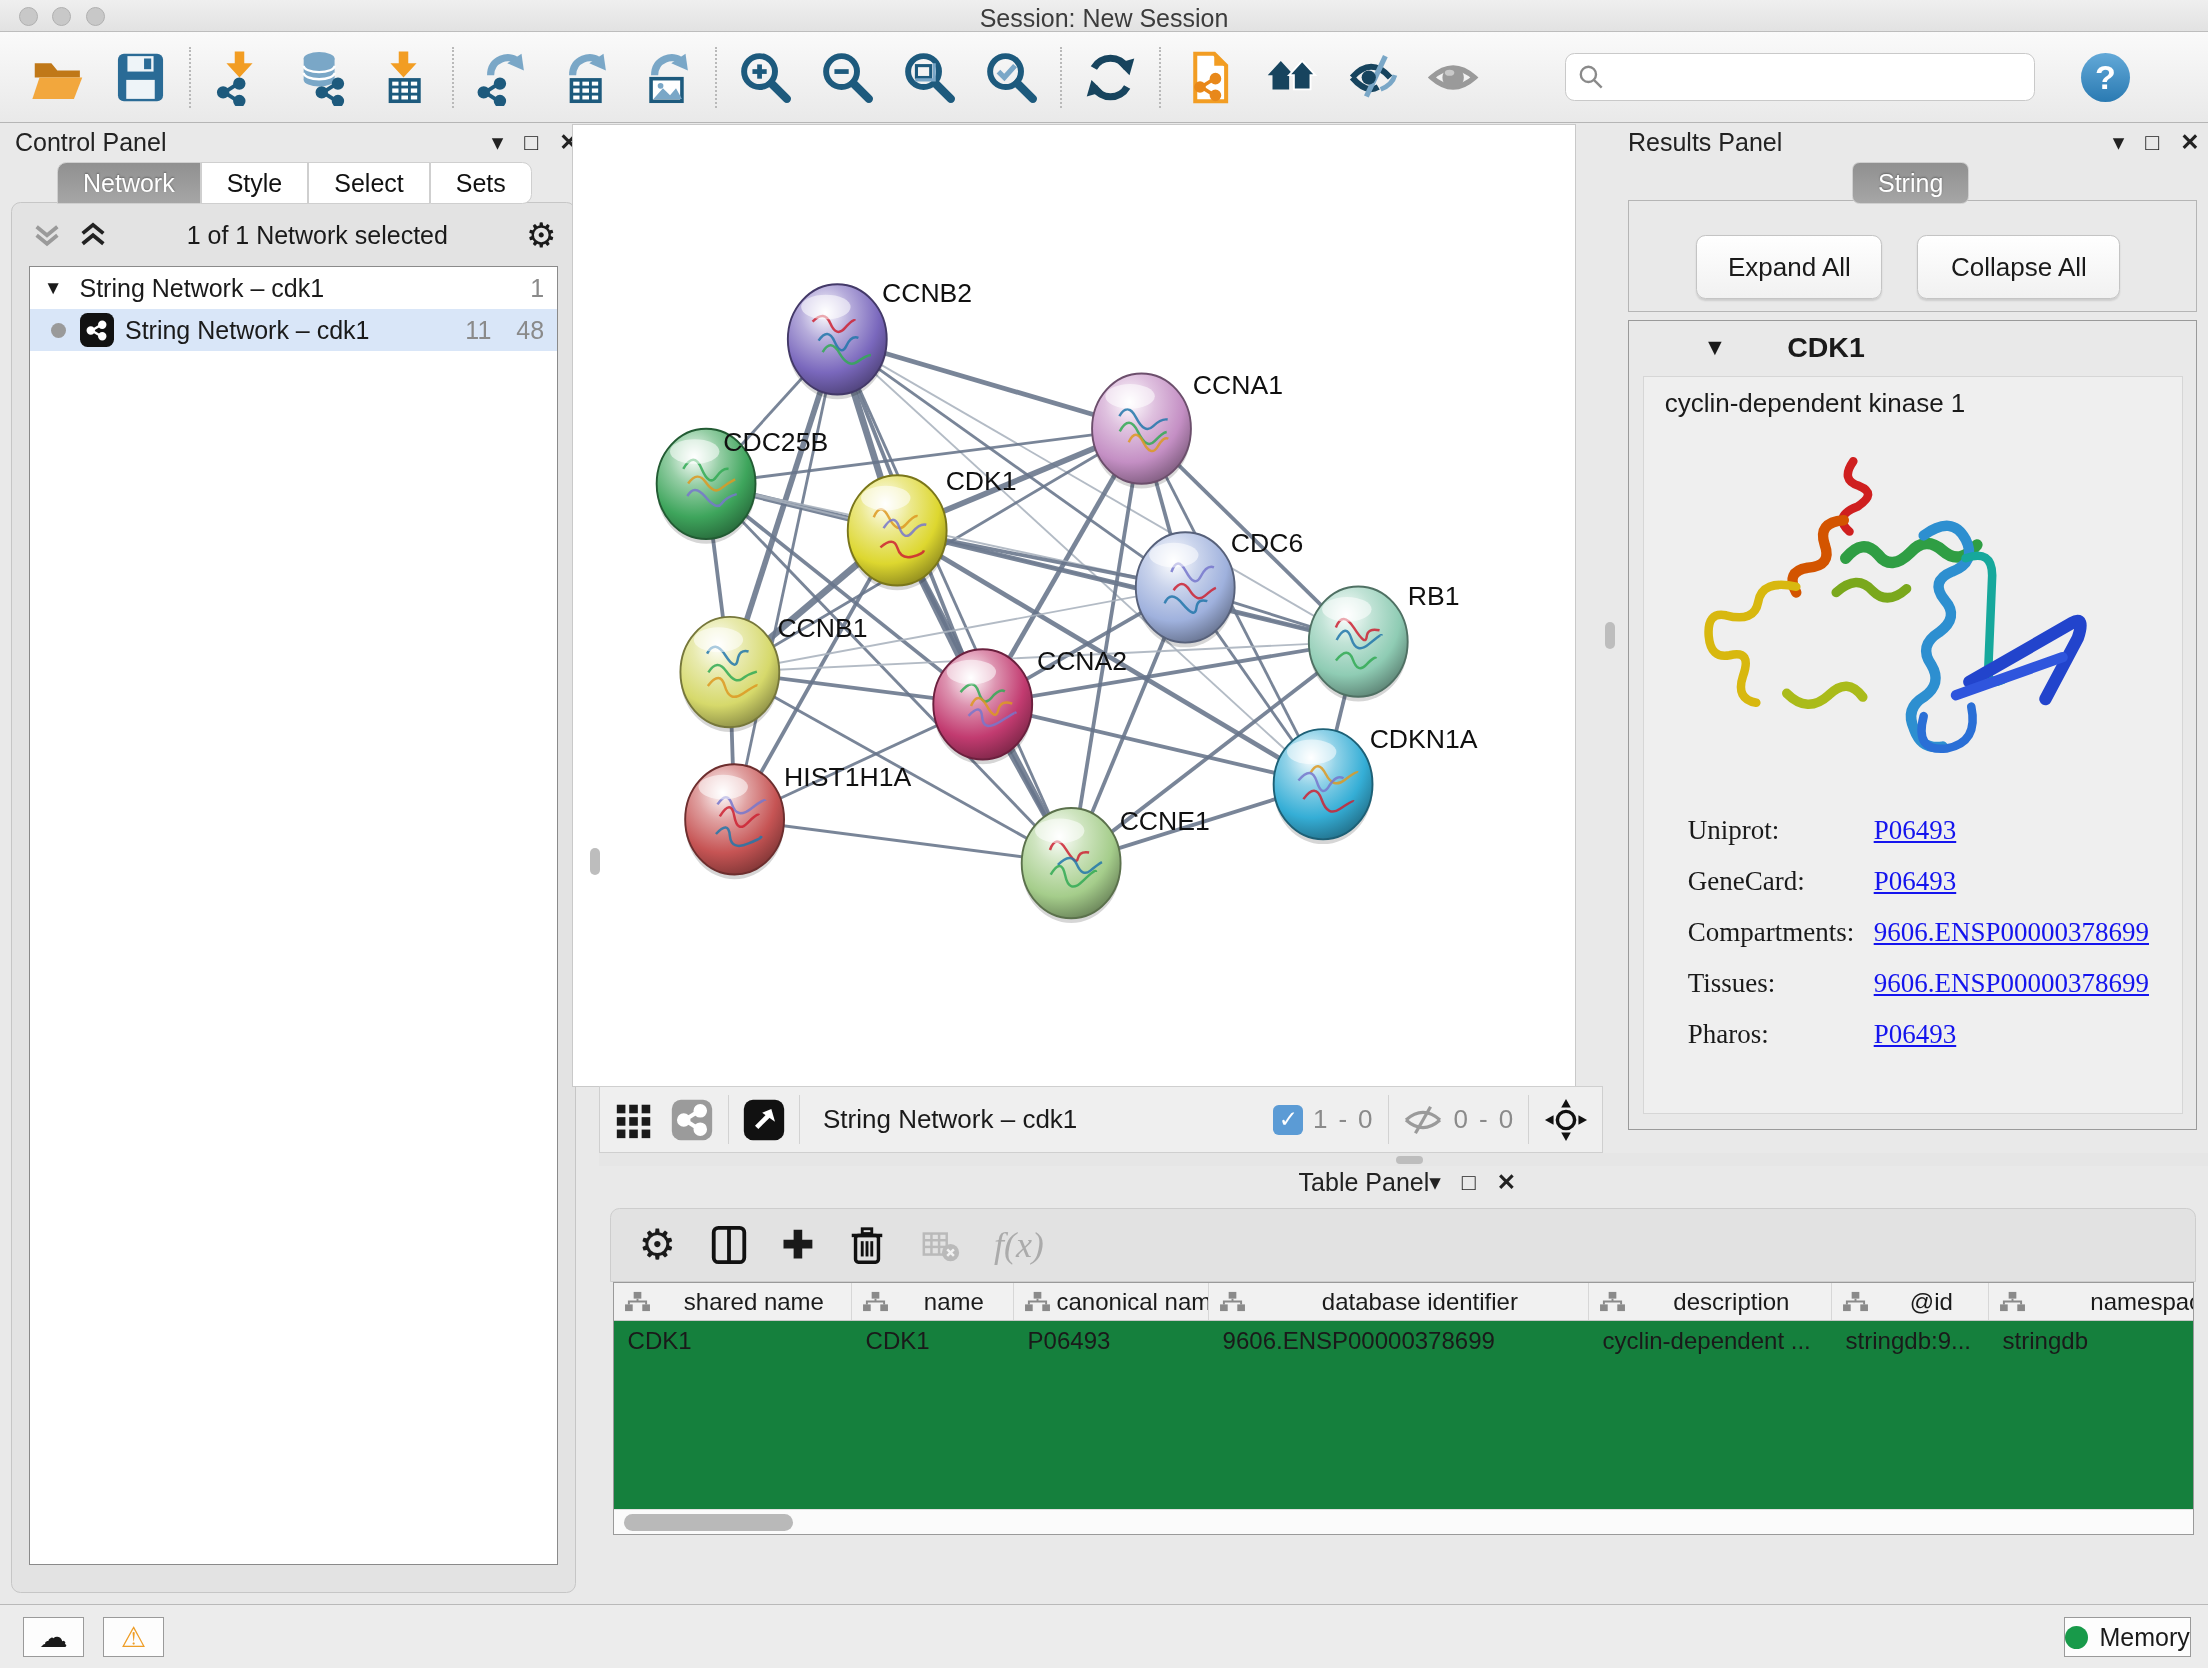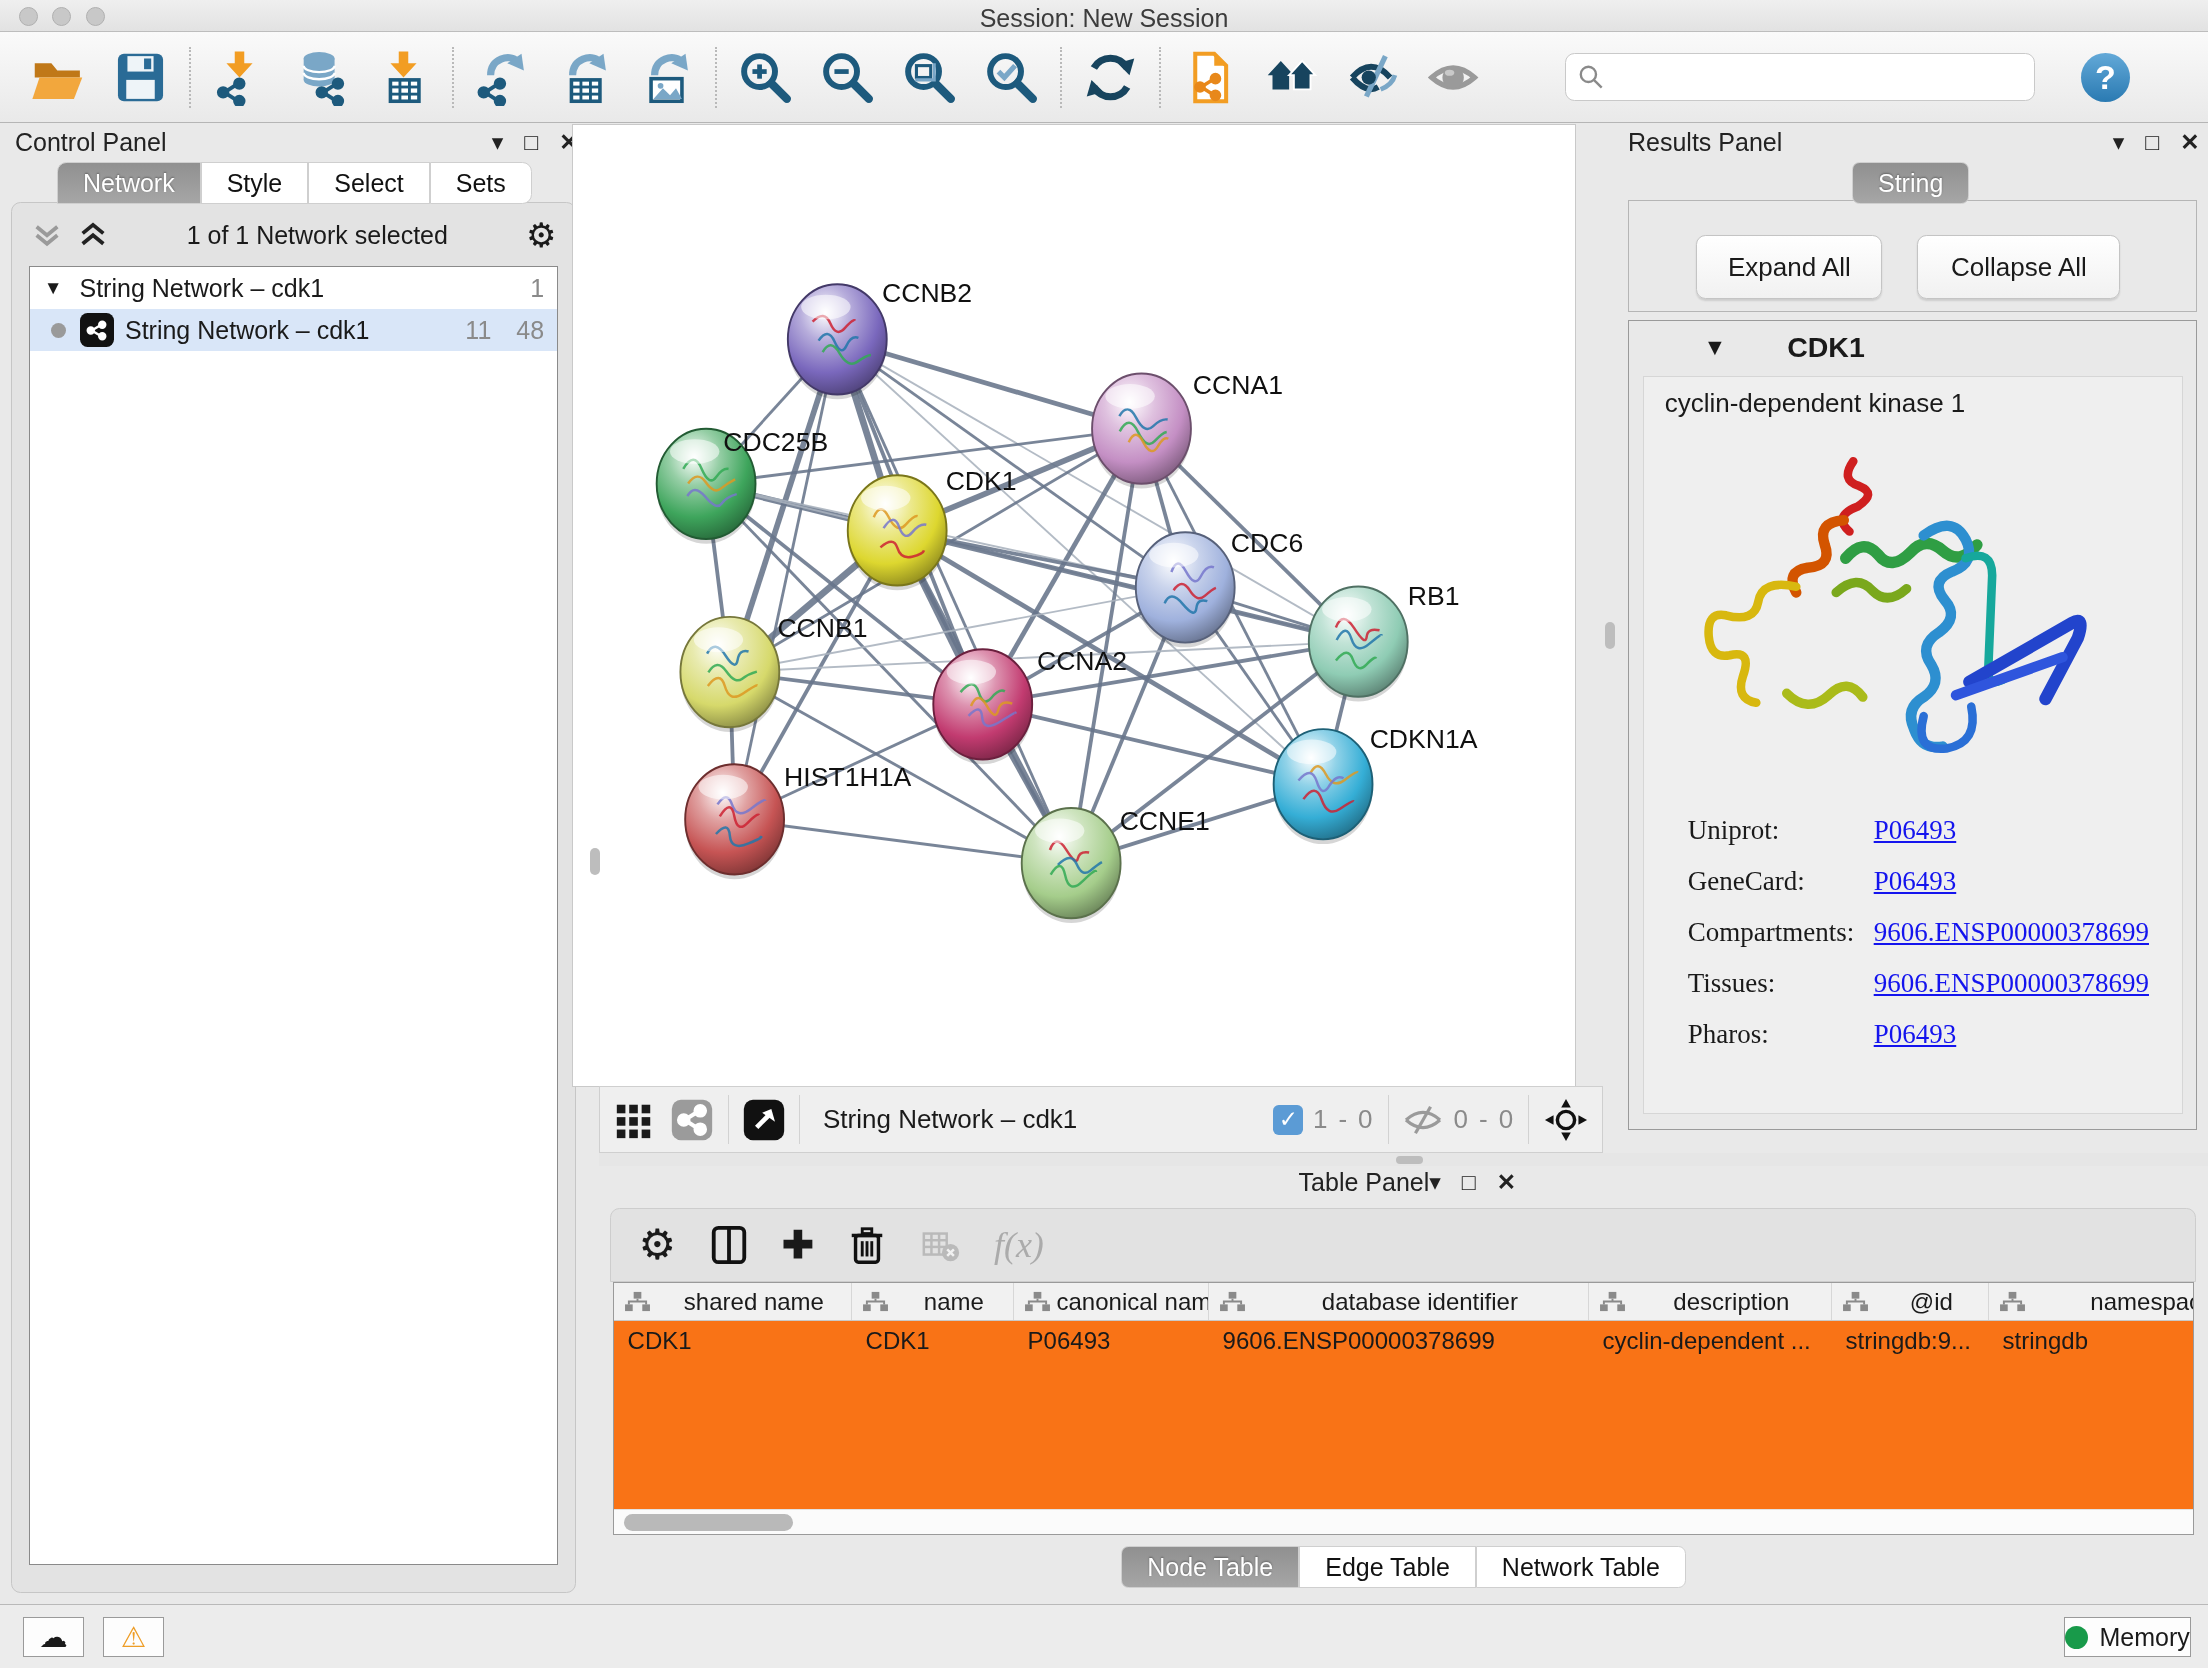--- a/index.html
+++ b/index.html
@@ -101,21 +101,21 @@
   
   .h-splitter { position:absolute; left:599px; top:1153px; width:1609px; height:13.3px; background:#e6e6e6; }
   .table-panel { position:absolute; left:599px; top:1166px; width:1609px; height:438px; }
   .tp-header { position:absolute; left:19px; right:11.4px; top:1.9px; display:flex; justify-content:center; }
   .tp-toolbar { position:absolute; left:11.4px; top:42px; width:1586px; height:74px;
                 background:#e2e2e2; border:1.9px solid #cdcdcd; border-radius:9.5px 9.5px 0 0;
                 display:flex; align-items:center; gap:32px; padding-left:27px; }
   .tp-toolbar svg { width:42px; height:42px; }
   .fx { font-family:"Liberation Serif", serif; font-style:italic; font-size:36px; color:#ababab; }
   .node-table { position:absolute; left:14.3px; top:116px; width:1581px; height:253px;
-                background:#f97316; border:1.9px solid #9a9a9a; overflow:hidden; }
+                background:#15803d; border:1.9px solid #9a9a9a; overflow:hidden; }
   .nt-headrow { display:flex; height:38px; background:#f1f1f1; border-bottom:1.9px solid #c9c9c9; }
   .nt-hcell { display:flex; align-items:center; border-right:1px solid #d7d7d7; font-size:24px; }
   .nt-hcell svg { width:27px; height:23px; margin:0 5.7px 0 9.5px; flex:none; }
   .nt-hcell span { flex:1; text-align:center; white-space:nowrap; overflow:hidden; }
   .nt-datarow { display:flex; height:38px; }
   .nt-cell { font-size:24px; padding:5.7px 0 0 13.3px; white-space:nowrap; overflow:hidden; }
   .hscroll { position:absolute; left:0; right:0; bottom:0; height:25px; background:#fbfbfb; border-top:1px solid #e2e2e2; }
   .hthumb { position:absolute; left:9.5px; top:3.8px; width:169px; height:17px; border-radius:8.6px; background:#b9b9b9; }
   .tp-tabs { position:absolute; left:0; right:0; top:380px; display:flex; justify-content:center; }
   .tp-tabs .tab:first-child { border-radius:7.6px 0 0 7.6px; }
@@ -852,25 +852,20 @@
           <div class="nt-cell" style="width: 380px; flex: 0 0 auto;">9606.ENSP00000378699</div>
           <div class="nt-cell" style="width: 243px; flex: 0 0 auto;">cyclin-dependent ...</div>
           <div class="nt-cell" style="width: 157px; flex: 0 0 auto;">stringdb:9...</div>
           <div class="nt-cell" style="width: 285px; flex: 0 0 auto;">stringdb</div>
         </div>
       </div>
     <div class="hscroll">
       <div class="hthumb"></div>
     </div>
   </div>
-  <div class="tp-tabs" id="tp-tabs">
-      <div class="tab selected">Node Table</div>
-      <div class="tab">Edge Table</div>
-      <div class="tab">Network Table</div>
-    </div>
 </div>
 
 <div class="status-bar">
   <div class="sb-btn" style="margin-left:23px">
     <span>☁</span>
   </div>
   <div class="sb-btn sb-warn" style="margin-left: 19px; color: rgb(238, 157, 38);">
     <span>⚠</span>
   </div>
   <div class="memory-btn">

